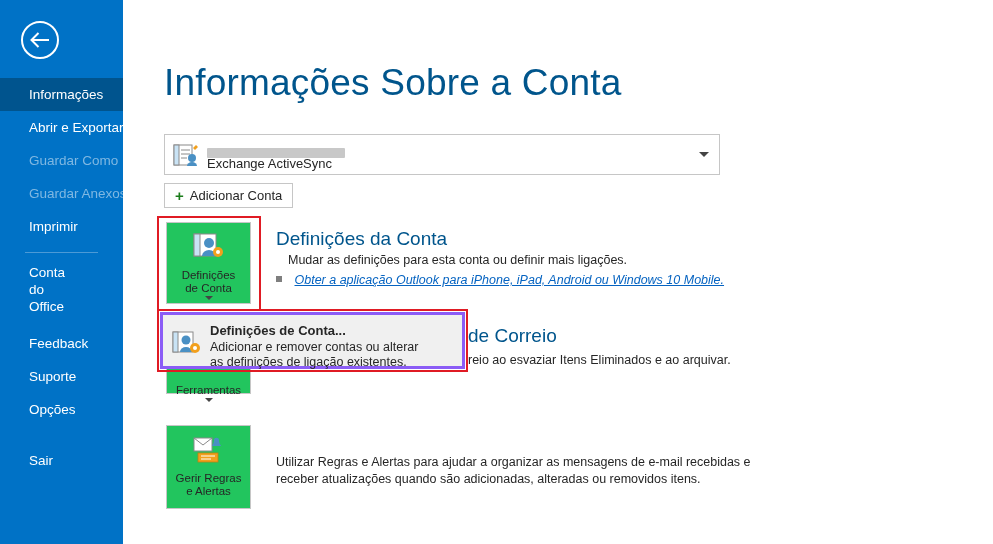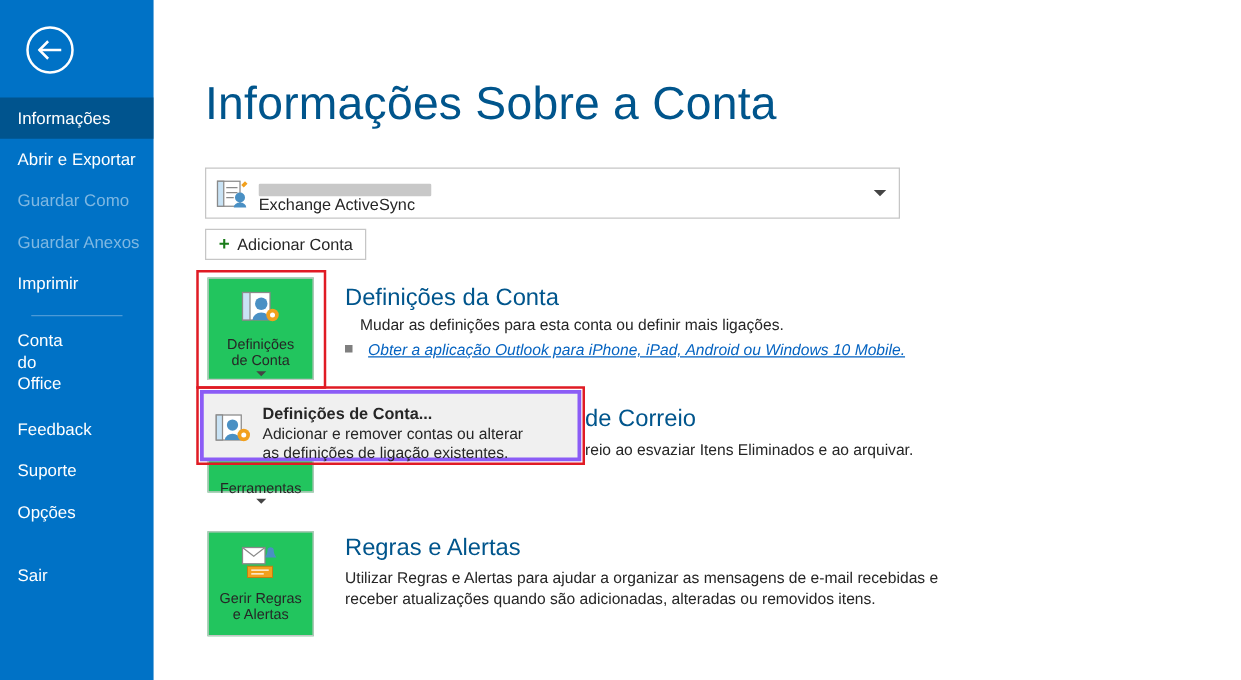--- a/index.html
+++ b/index.html
@@ -40,21 +40,21 @@
   .back-btn svg { display: block; }
 
   .rail-menu {
     position: absolute;
     top: 78px; left: 0;
     width: 123px;
   }
   .rail-item {
     height: 33px;
     line-height: 33px;
-    padding-left: 14px;
+    padding-left: 29px;
     font-size: 13.5px;
     color: #ffffff;
     white-space: nowrap;
     cursor: pointer;
   }
   .rail-item.selected {
     background: #00548e;
   }
   .rail-item.disabled {
     color: #7fb8e2;
@@ -406,21 +406,20 @@
         <path d="M22 6 c0 -3 5 -3 5 0 c0 4 2 5 2 6 h-9 c0 -1 2 -2 2 -6 z" fill="#4a90c4"></path>
         <rect x="6" y="19" width="20" height="9" fill="#f2a01d" stroke="#c17f10" stroke-width="0.8"></rect>
         <line x1="9" y1="22" x2="23" y2="22" stroke="#ffffff" stroke-width="1"></line>
         <line x1="9" y1="25" x2="19" y2="25" stroke="#ffffff" stroke-width="1"></line>
       </svg>
     </span>
     <span class="tile-label">Gerir Regras</span>
     <span class="tile-label" style="margin-top:0">e Alertas</span>
   </div>
 
-  <div class="sect-title" style="left:153px; top:428px;">Regras e Alertas</div>
   <div class="sect-body" style="left:153px; top:454px; width:640px;">Utilizar Regras e Alertas para ajudar a organizar as mensagens de e-mail recebidas e</div>
   <div class="sect-body" style="left:153px; top:471px; width:640px;">receber atualizações quando são adicionadas, alteradas ou removidos itens.</div>
 
   <div class="dropdown">
     <span class="dd-icon">
       <svg width="30" height="30" viewBox="0 0 30 30">
         <rect x="1" y="4" width="20" height="20" fill="#ffffff" stroke="#8a8a8a" stroke-width="1"></rect>
         <rect x="1" y="4" width="5" height="20" fill="#c9e3f5" stroke="#8a8a8a" stroke-width="1"></rect>
         <circle cx="14" cy="12" r="4.5" fill="#4a90c4"></circle>
         <path d="M8 24 a6 5 0 0 1 12 0 z" fill="#4a90c4"></path>

